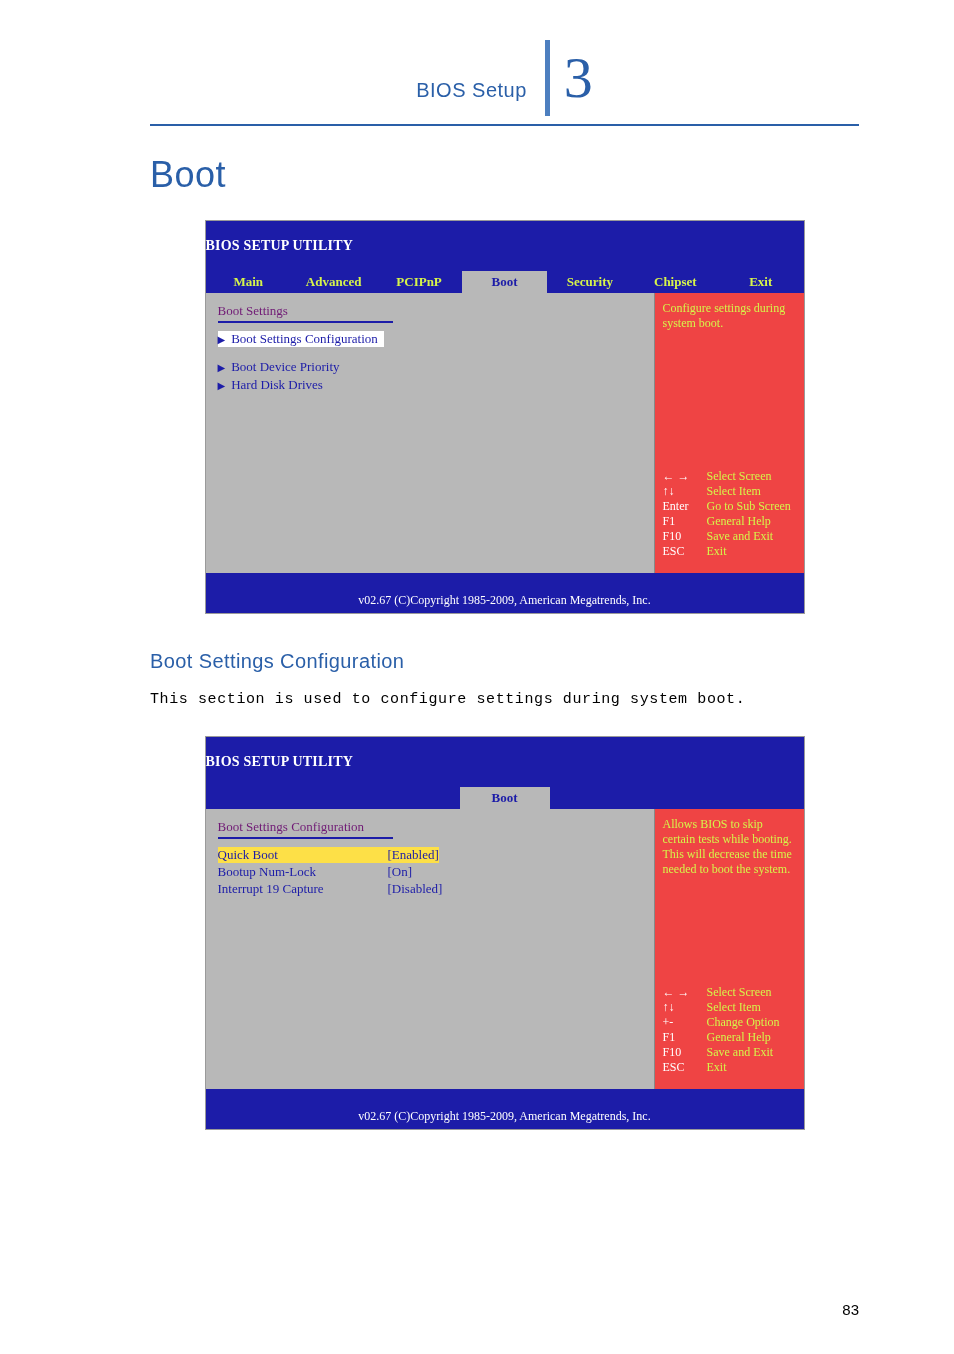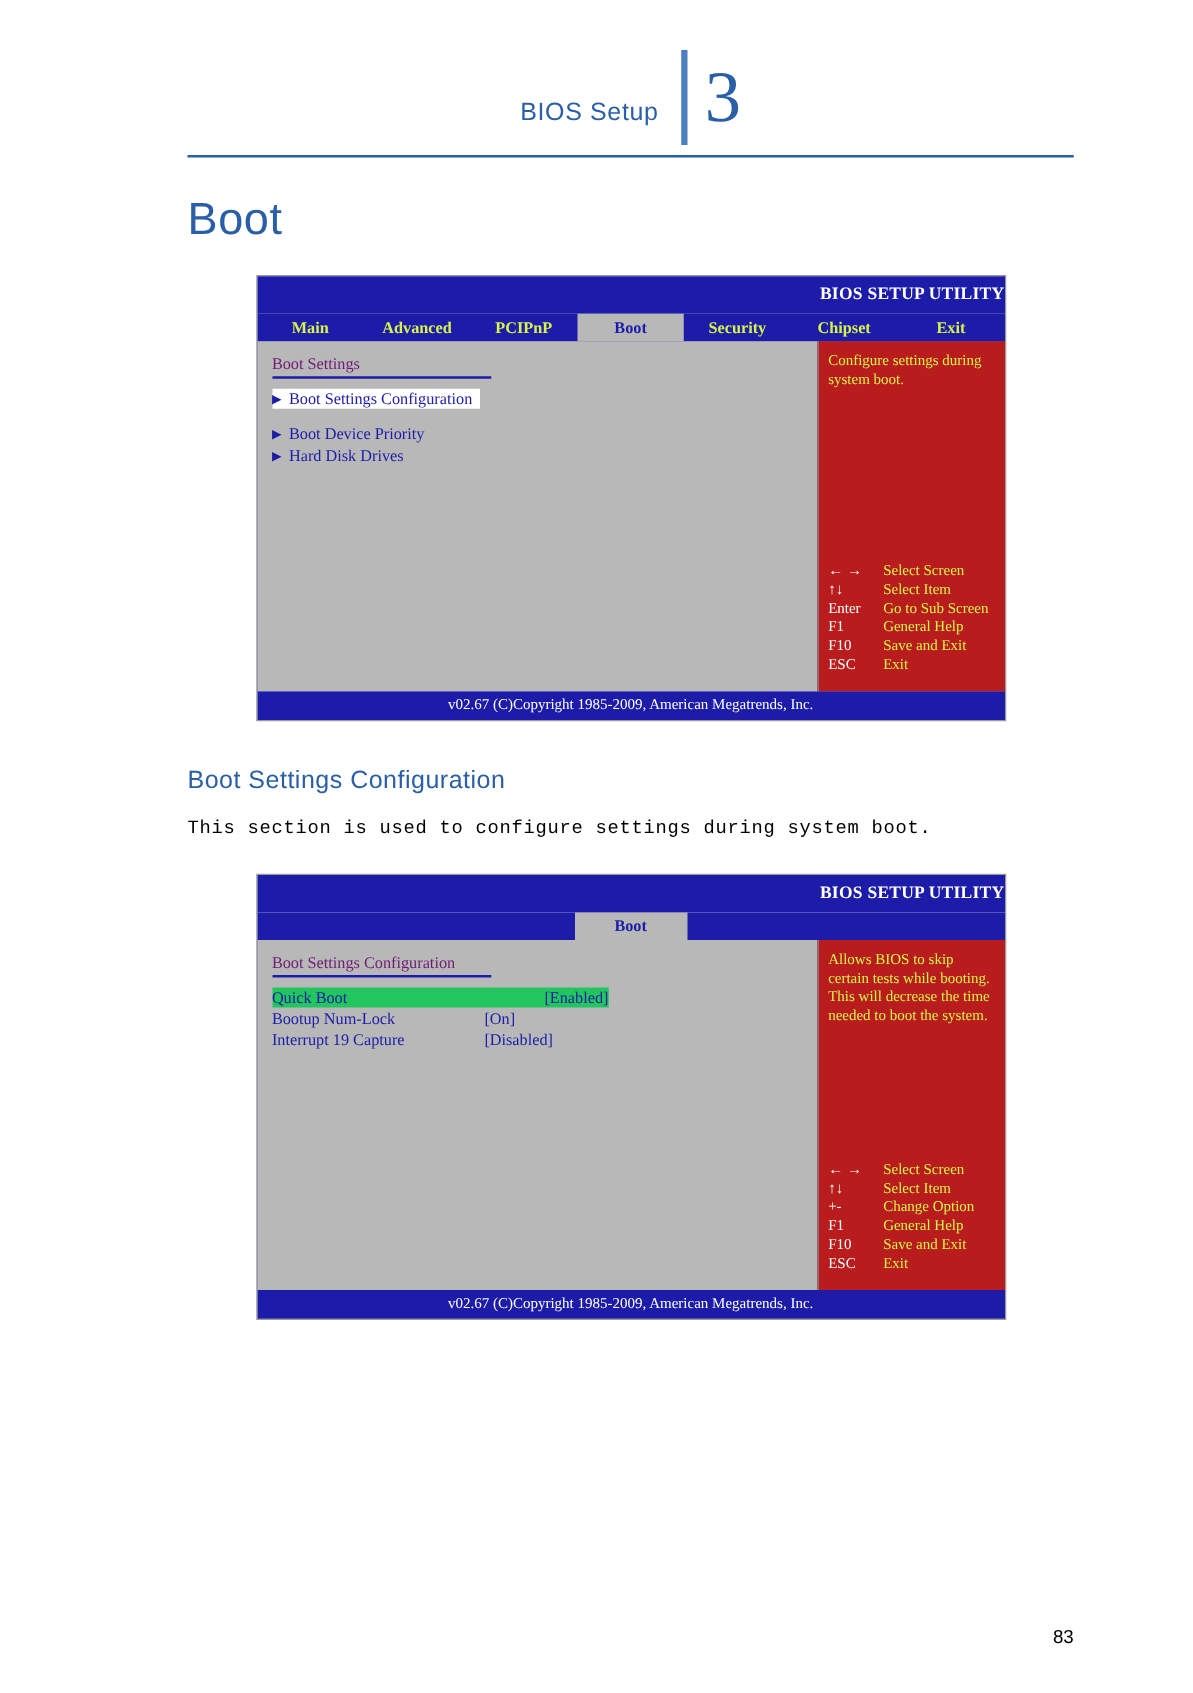--- a/index.html
+++ b/index.html
@@ -73,24 +73,24 @@
   
   .bios-panel {
     width: 600px;
     margin: 0 auto;
     border: 1px solid #9a9a9a;
     font-family: "Times New Roman", Times, serif;
   }
   .bios-title-bar {
     background: #1c1ca8;
     color: #ffffff;
-    text-align: right;
+    text-align: left;
     font-weight: bold;
     font-size: 14px;
-    padding: 7px 0;
+    padding: 17px 0;
     letter-spacing: 0.2px;
   }
   .bios-tabs {
     background: #1c1ca8;
     display: flex;
     font-size: 13px;
   }
   .bios-tab {
     flex: 1;
     text-align: center;
@@ -148,21 +148,21 @@
     color: #1c1ca8;
     width: fit-content;
     padding-right: 6px;
   }
   .tri {
     font-size: 10px;
     color: #1c1ca8;
   }
   .bios-right {
     width: 150px;
-    background: #b91c1c;
+    background: #ef4444;
     color: #d6f44a;
     font-size: 12px;
     padding: 8px 8px;
     position: relative;
     border-left: 1px solid #888;
   }
   .help-text {
     line-height: 1.25;
     color: #d6f44a;
   }
@@ -173,29 +173,29 @@
     right: 8px;
   }
   .key-row { display: flex; gap: 10px; line-height: 1.25; }
   .key-k { width: 34px; color: #ffffff; }
   .key-d { color: #d6f44a; }
   .bios-footer {
     background: #1c1ca8;
     color: #ffffff;
     font-size: 12px;
     text-align: center;
-    padding: 3px 0 5px 0;
+    padding: 20px 0 5px 0;
   }
   .settings-row {
     display: flex;
     margin: 1px 0;
     color: #1c1ca8;
     font-size: 13px;
   }
-  .settings-row.selected { background: #22c55e; width: fit-content; gap: 48px; }
+  .settings-row.selected { background: #fde047; width: fit-content; }
   .settings-label { width: 170px; }
   .settings-val { }
   .page-num {
     position: absolute;
     bottom: 36px;
     right: 95px;
     font-family: Verdana, sans-serif;
     font-size: 15px;
     color: #000000;
   }

